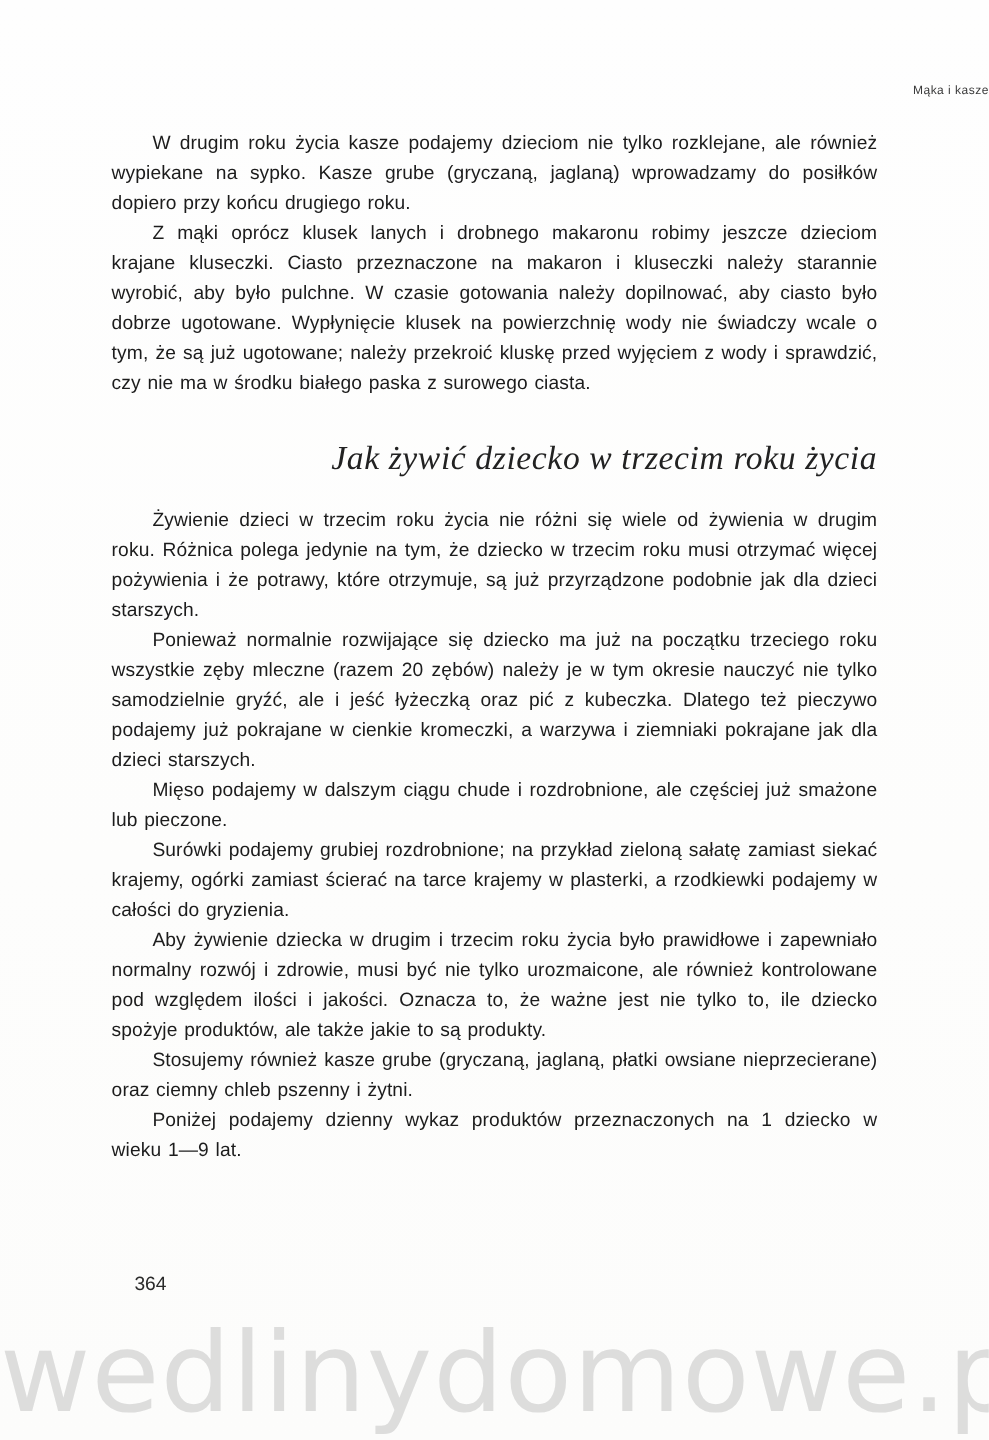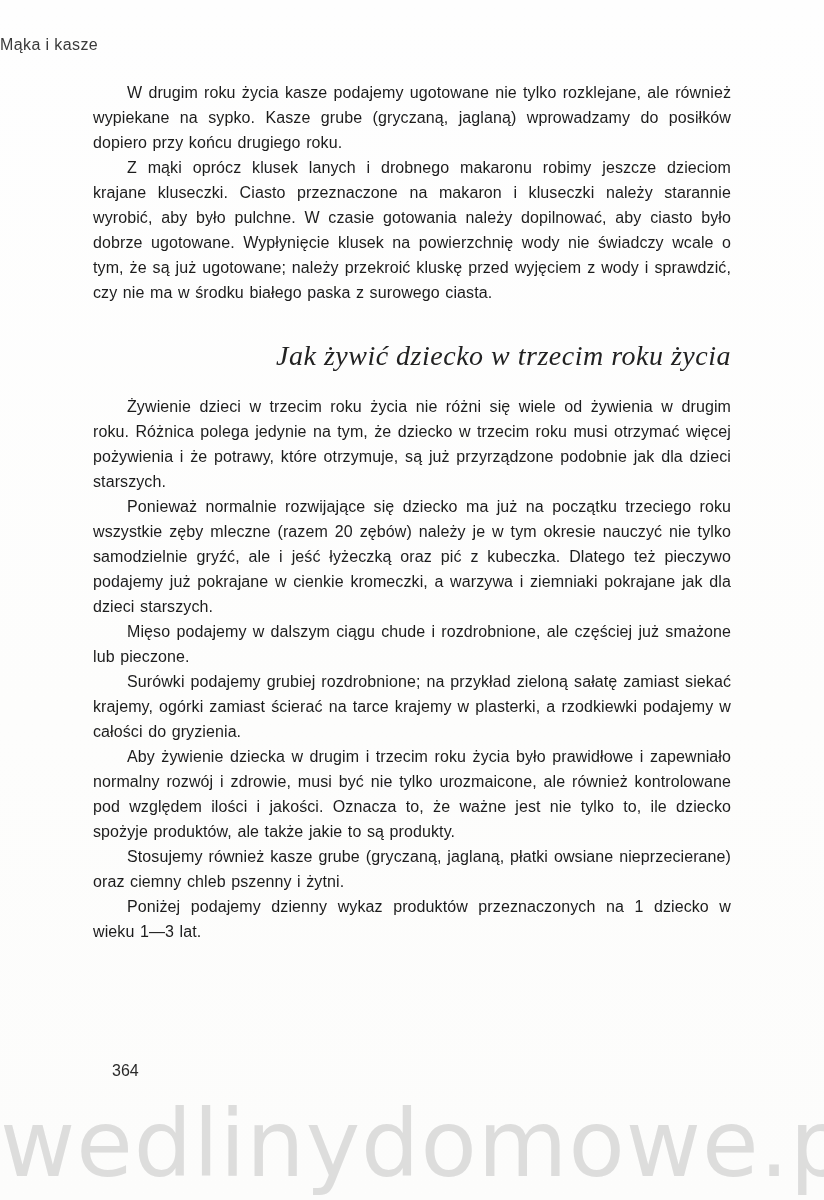--- a/index.html
+++ b/index.html
@@ -14,23 +14,23 @@
     overflow: hidden;
     font-family: "Liberation Sans", sans-serif;
   }
   .page {
     position: absolute;
     inset: 0;
     background: linear-gradient(180deg, #fefefe 0%, #fdfdfc 60%, #fcfcfb 100%);
     color: #1d1d1d;
   }
   .running-header {
-    margin-top: 36px;
-    text-align: left;
-    font-size: 16px;
+    margin-top: 70px;
+    text-align: right;
+    font-size: 10px;
     letter-spacing: 0.4px;
     color: #3a3a3a;
   }
   .text-block {
     width: 638px;
     margin: 26px auto 0 auto;
     font-size: 16px;
     line-height: 25px;
     text-align: justify;
     color: #1c1c1c;
@@ -77,40 +77,40 @@
 </style>
 </head>
 <body>
 
 <div class="page">
 
   <div class="running-header">Mąka i kasze</div>
 
   <div class="text-block">
 
-    <p class="para">W drugim roku życia kasze podajemy ugotowane nie tylko rozklejane, ale również wypiekane na sypko. Kasze grube (gryczaną, jaglaną) wprowadzamy do posiłków dopiero przy końcu drugiego roku.</p>
+    <p class="para">W drugim roku życia kasze podajemy dzieciom nie tylko rozklejane, ale również wypiekane na sypko. Kasze grube (gryczaną, jaglaną) wprowadzamy do posiłków dopiero przy końcu drugiego roku.</p>
 
     <p class="para">Z mąki oprócz klusek lanych i drobnego makaronu robimy jeszcze dzieciom krajane kluseczki. Ciasto przeznaczone na makaron i kluseczki należy starannie wyrobić, aby było pulchne. W czasie gotowania należy dopilnować, aby ciasto było dobrze ugotowane. Wypłynięcie klusek na powierzchnię wody nie świadczy wcale o tym, że są już ugotowane; należy przekroić kluskę przed wyjęciem z wody i sprawdzić, czy nie ma w środku białego paska z surowego ciasta.</p>
 
 
     <h2 class="section-heading">Jak żywić dziecko w trzecim roku życia</h2>
 
     <p class="para">Żywienie dzieci w trzecim roku życia nie różni się wiele od żywienia w drugim roku. Różnica polega jedynie na tym, że dziecko w trzecim roku musi otrzymać więcej pożywienia i że potrawy, które otrzymuje, są już przyrządzone podobnie jak dla dzieci starszych.</p>
 
     <p class="para">Ponieważ normalnie rozwijające się dziecko ma już na początku trzeciego roku wszystkie zęby mleczne (razem 20 zębów) należy je w tym okresie nauczyć nie tylko samodzielnie gryźć, ale i jeść łyżeczką oraz pić z kubeczka. Dlatego też pieczywo podajemy już pokrajane w cienkie kromeczki, a warzywa i ziemniaki pokrajane jak dla dzieci starszych.</p>
 
     <p class="para">Mięso podajemy w dalszym ciągu chude i rozdrobnione, ale częściej już smażone lub pieczone.</p>
 
     <p class="para">Surówki podajemy grubiej rozdrobnione; na przykład zieloną sałatę zamiast siekać krajemy, ogórki zamiast ścierać na tarce krajemy w plasterki, a rzodkiewki podajemy w całości do gryzienia.</p>
 
     <p class="para">Aby żywienie dziecka w drugim i trzecim roku życia było prawidłowe i zapewniało normalny rozwój i zdrowie, musi być nie tylko urozmaicone, ale również kontrolowane pod względem ilości i jakości. Oznacza to, że ważne jest nie tylko to, ile dziecko spożyje produktów, ale także jakie to są produkty.</p>
 
     <p class="para">Stosujemy również kasze grube (gryczaną, jaglaną, płatki owsiane nieprzecierane) oraz ciemny chleb pszenny i żytni.</p>
 
-    <p class="para">Poniżej podajemy dzienny wykaz produktów przeznaczonych na 1 dziecko w wieku 1—3 lat.</p>
+    <p class="para">Poniżej podajemy dzienny wykaz produktów przeznaczonych na 1 dziecko w wieku 1—9 lat.</p>
 
   </div>
 
   <div class="page-number">364</div>
 
   <div class="watermark">wedlinydomowe.pl</div>
 
 </div>
 
 </body></html>

